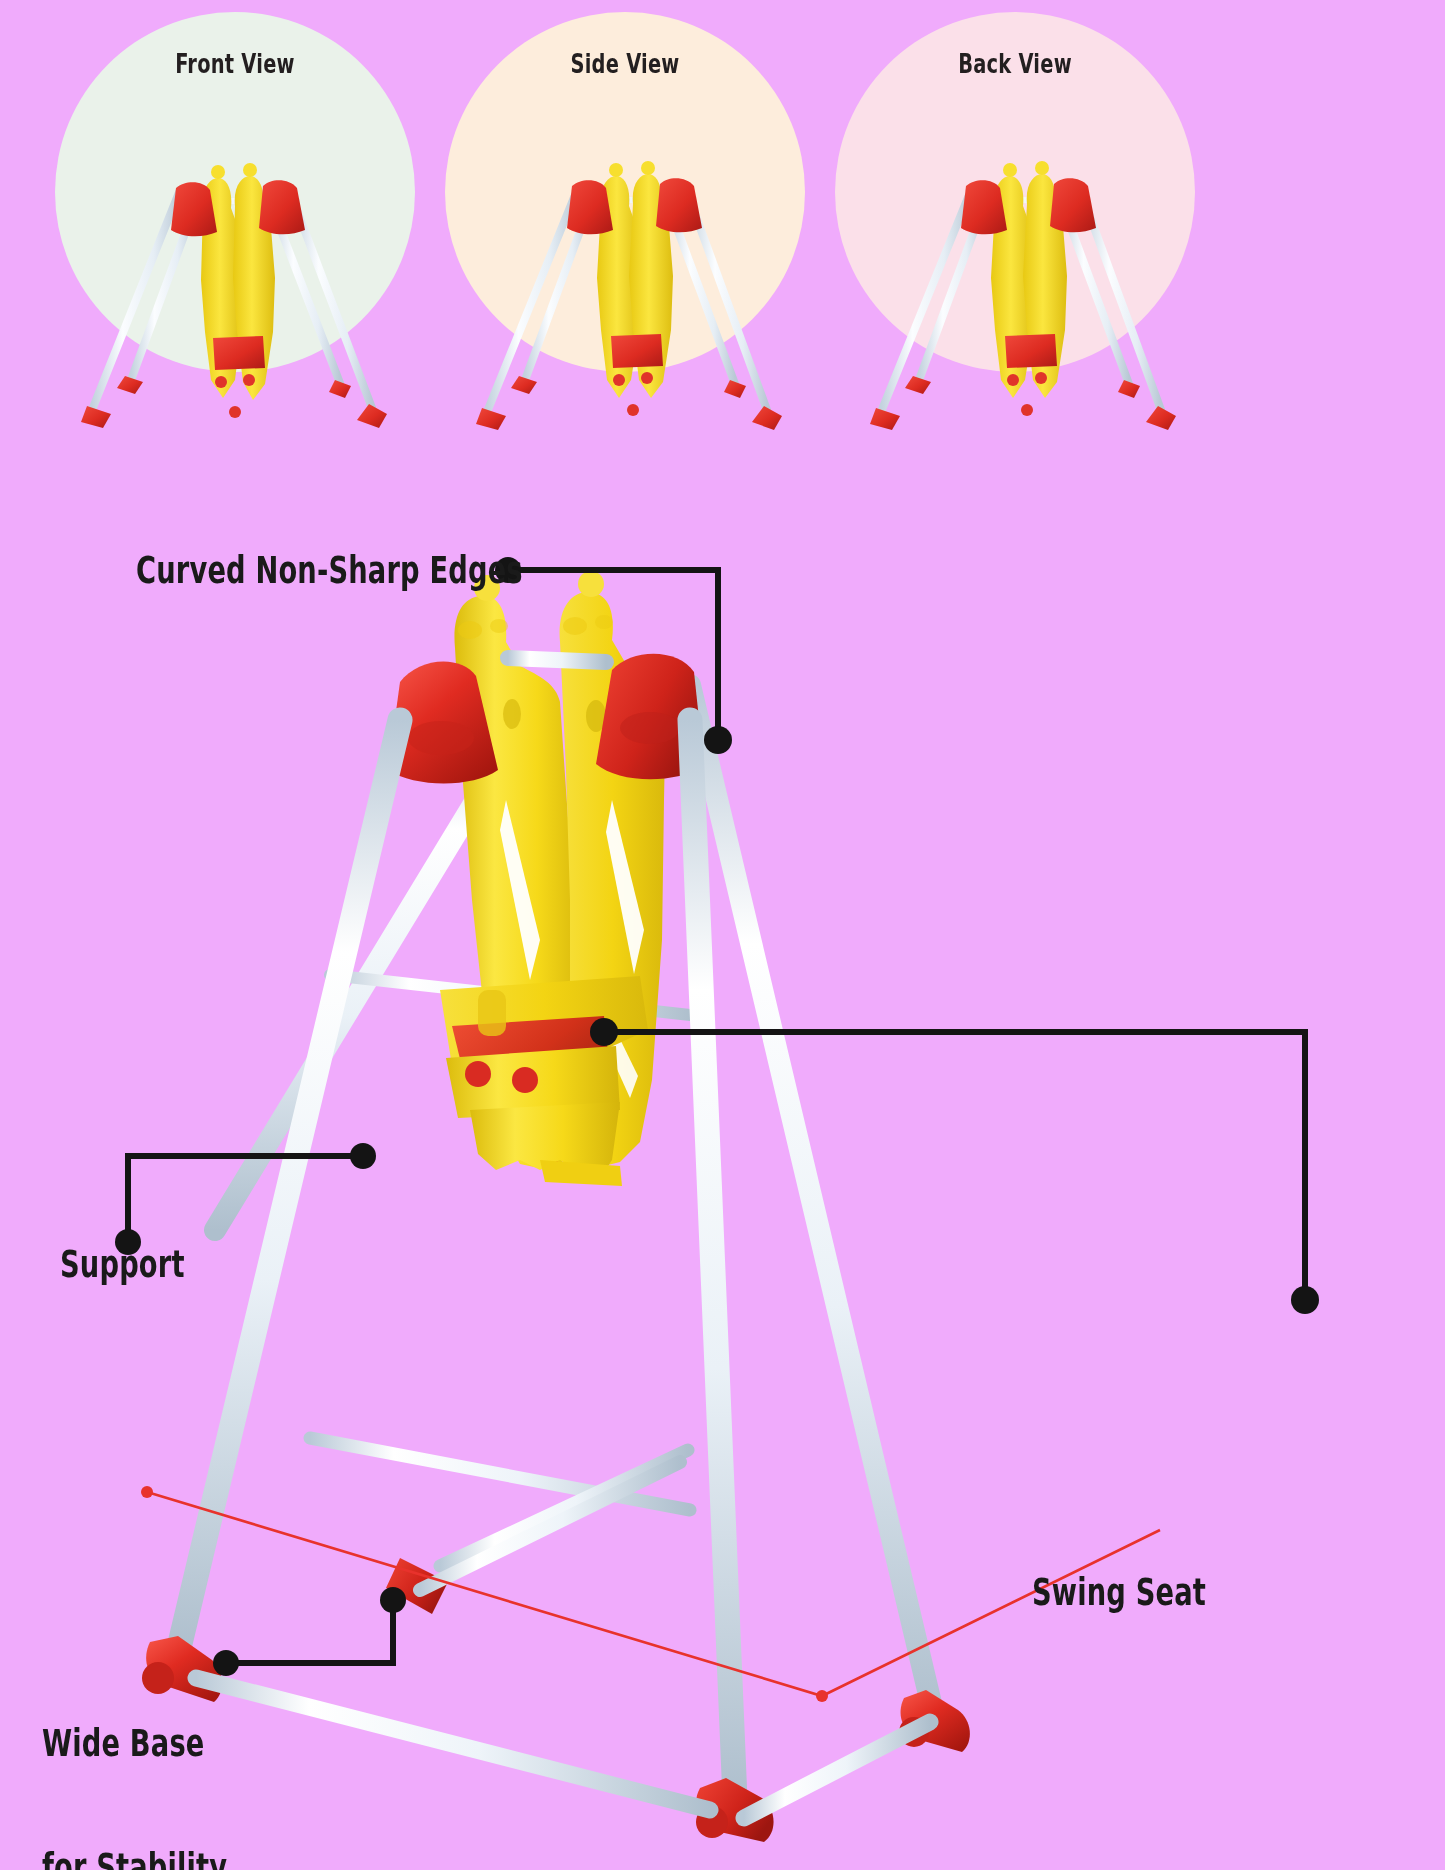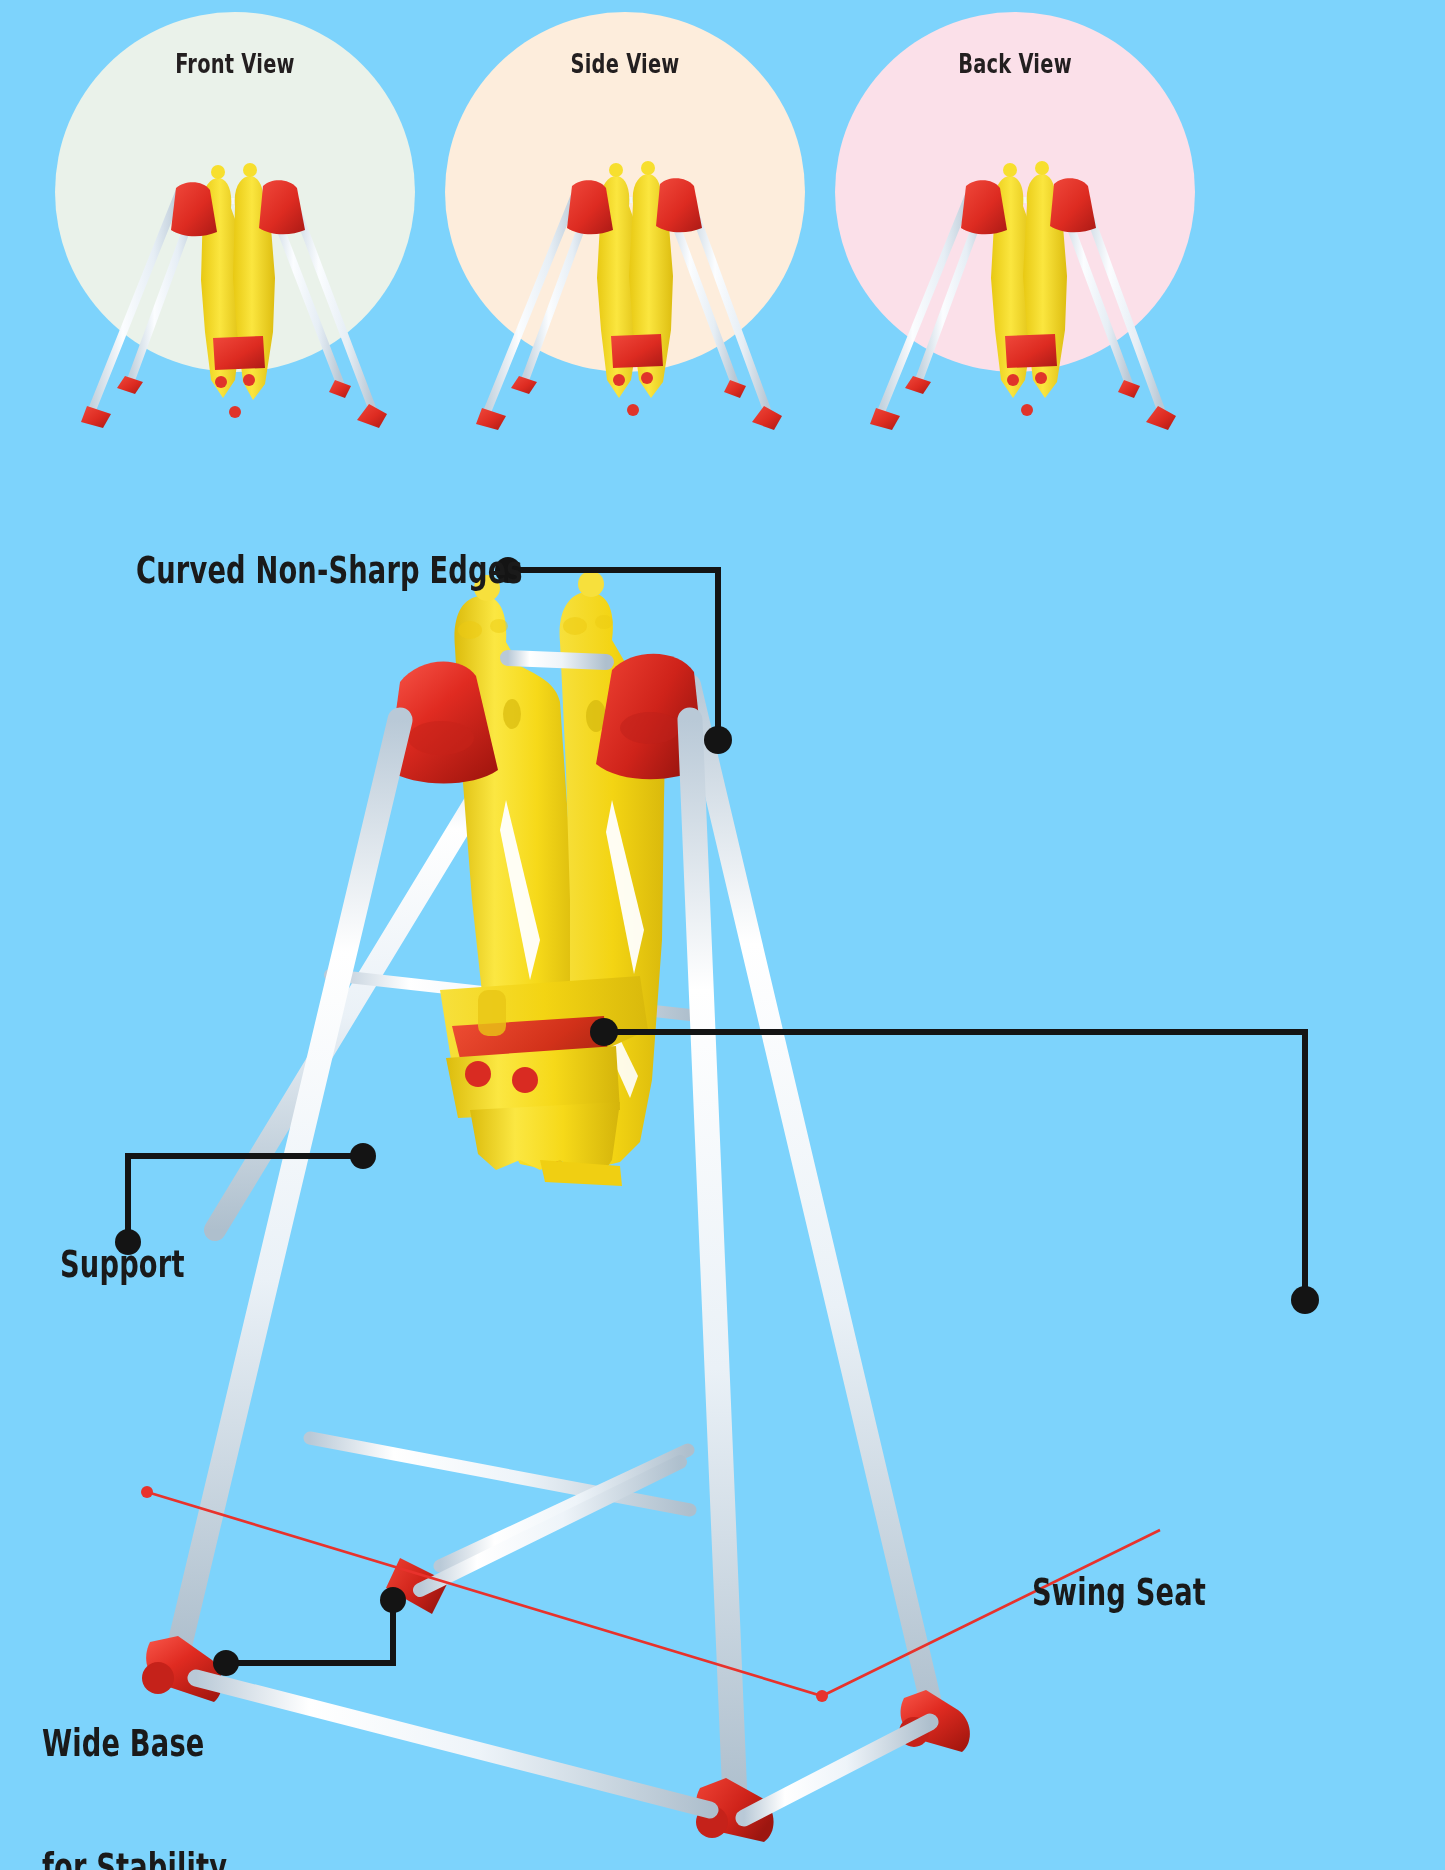--- a/index.html
+++ b/index.html
@@ -6,21 +6,21 @@
   html, body {
     width:1445px; height:1870px;
     background:#ffffff;
     font-family:"Liberation Sans", sans-serif;
     overflow:hidden;
   }
   #page {
     position:relative;
     width:1445px;
     height:1870px;
-    background:#7dd3fc;
+    background:#f0abfc;
   }
 
   
   .thumb-strip {
     position:absolute;
     left:0; top:0;
     width:1445px;
     height:470px;
   }
   .thumb {

